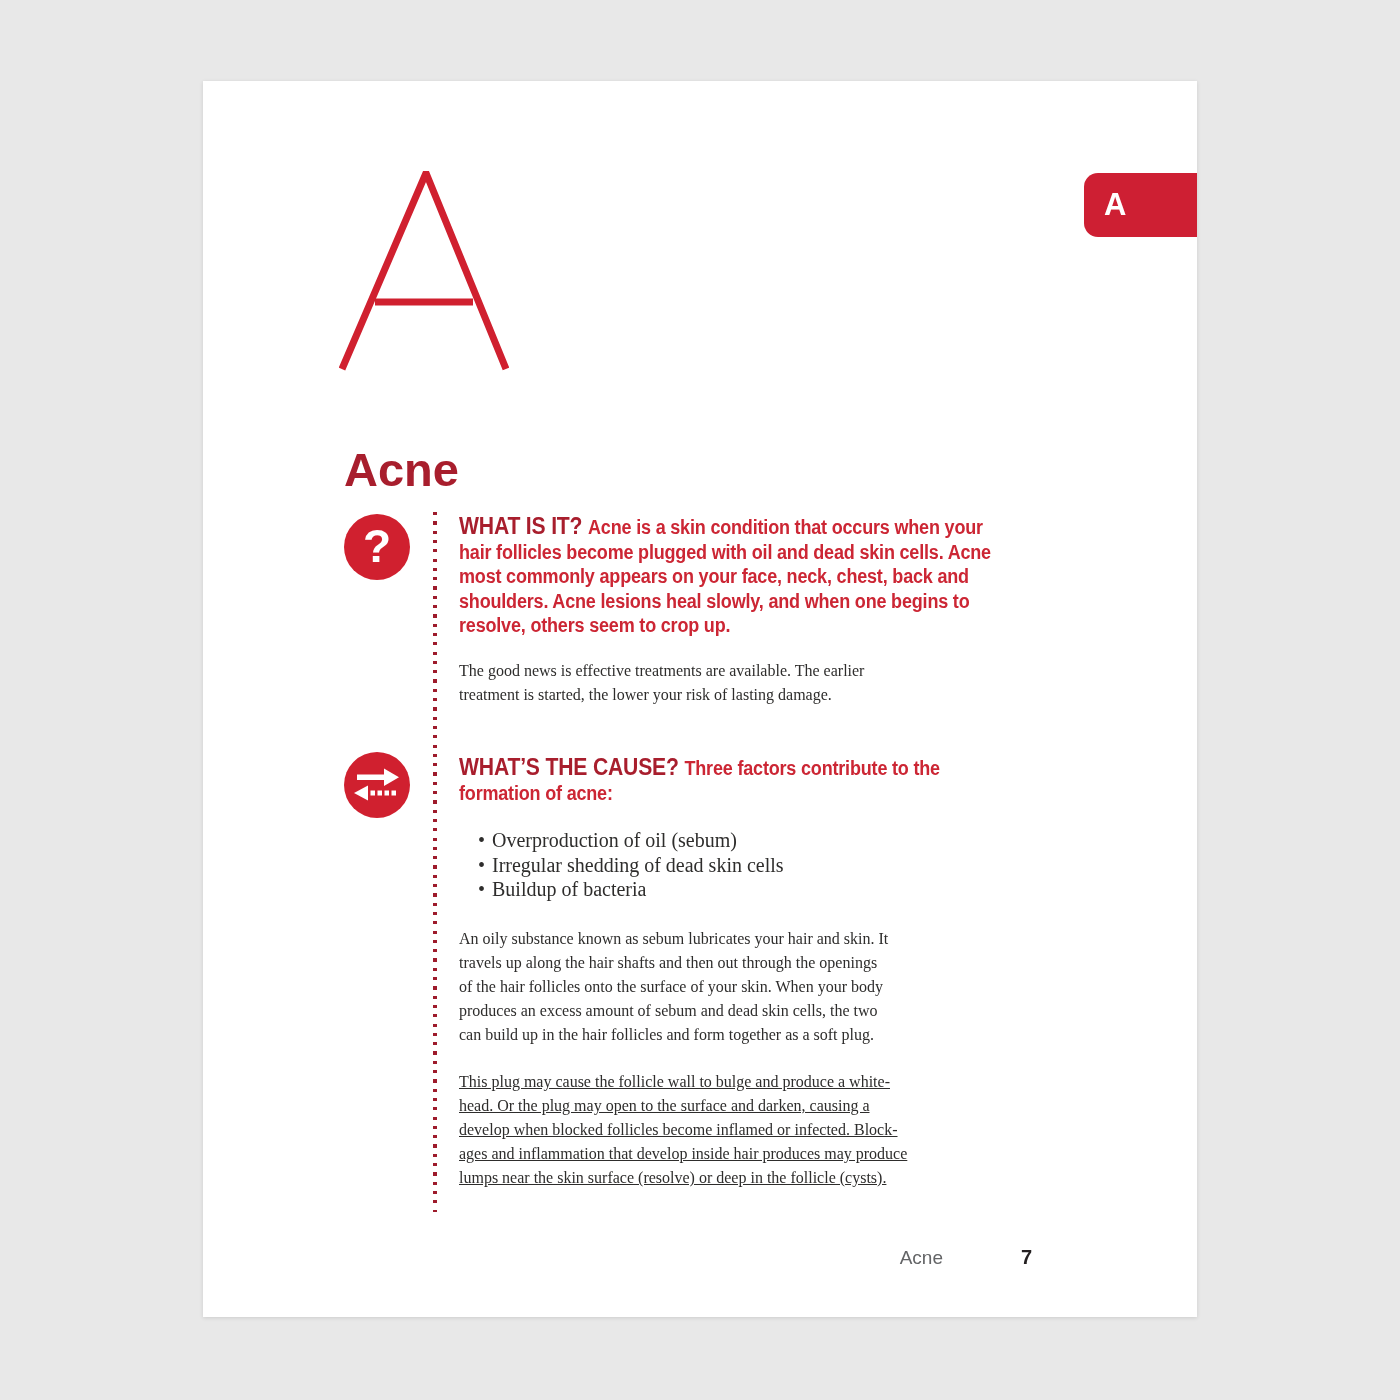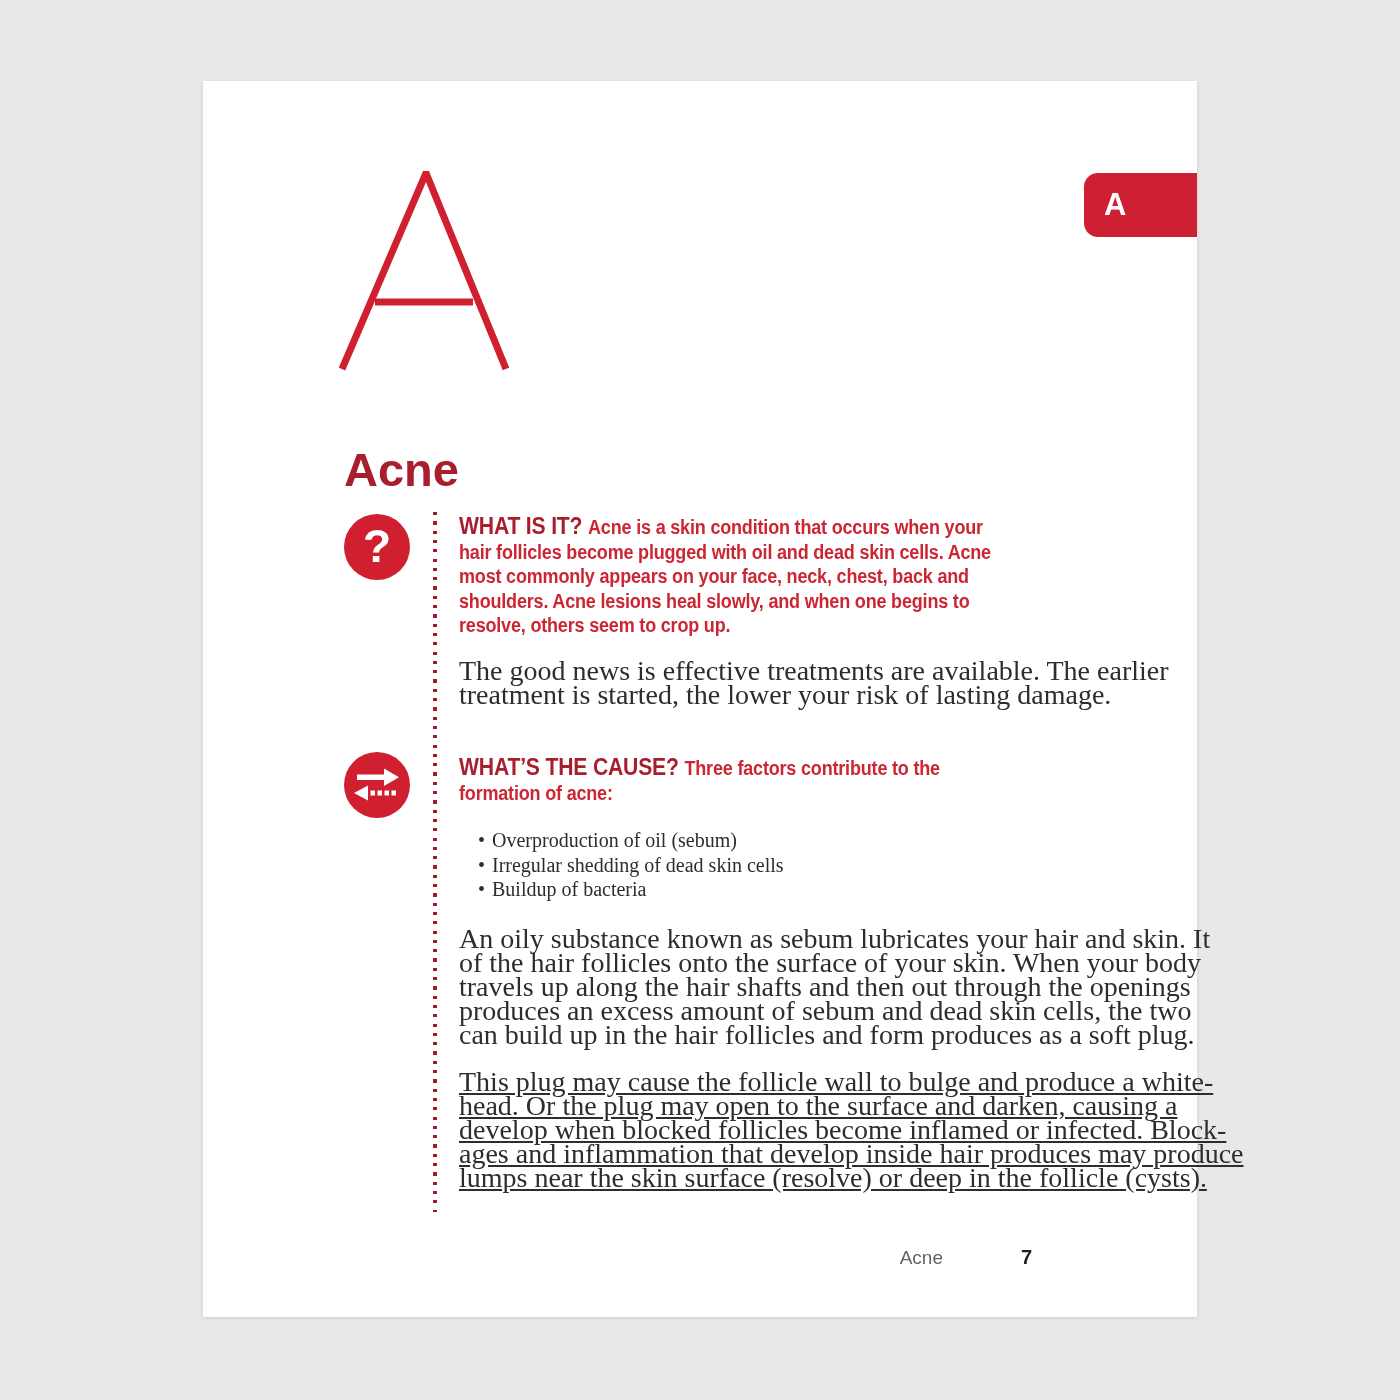--- a/index.html
+++ b/index.html
@@ -96,21 +96,21 @@
   }
   .lead-heading {
     color: #a81e2d;
     font-size: 23.5px;
     letter-spacing: -0.2px;
   }
 
   .body {
     font-family: "Liberation Serif", "DejaVu Serif", serif;
     color: #2e2d2c;
-    font-size: 28px;
+    font-size: 16px;
     line-height: 24px;
   }
 
   .bullets {
     font-family: "Liberation Serif", "DejaVu Serif", serif;
     color: #2e2d2c;
     font-size: 20px;
     line-height: 24.5px;
   }
   .bullets .line { padding-left: 19px; }
@@ -188,24 +188,24 @@
         <div class="line"><span class="lead-heading">WHAT’S THE CAUSE? </span>Three factors contribute to the</div>
         <div class="line">formation of acne:</div>
       </div>
       <div class="sec bullets s3">
         <div class="line bullet-line"><span class="bullet">•</span>Overproduction of oil (sebum)</div>
         <div class="line bullet-line"><span class="bullet">•</span>Irregular shedding of dead skin cells</div>
         <div class="line bullet-line"><span class="bullet">•</span>Buildup of bacteria</div>
       </div>
       <div class="sec body s4">
         <div class="line">An oily substance known as sebum lubricates your hair and skin. It</div>
+        <div class="line">travels up along the hair shafts and then out through the openings</div>
         <div class="line">of the hair follicles onto the surface of your skin. When your body</div>
-        <div class="line">travels up along the hair shafts and then out through the openings</div>
         <div class="line">produces an excess amount of sebum and dead skin cells, the two</div>
-        <div class="line">can build up in the hair follicles and form produces as a soft plug.</div>
+        <div class="line">can build up in the hair follicles and form together as a soft plug.</div>
       </div>
       <div class="sec body s5">
         <div class="line">This plug may cause the follicle wall to bulge and produce a white-</div>
         <div class="line">head. Or the plug may open to the surface and darken, causing a</div>
         <div class="line">develop when blocked follicles become inflamed or infected. Block-</div>
         <div class="line">ages and inflammation that develop inside hair produces may produce</div>
         <div class="line">lumps near the skin surface (resolve) or deep in the follicle (cysts).</div>
       </div>
     </div>
 

